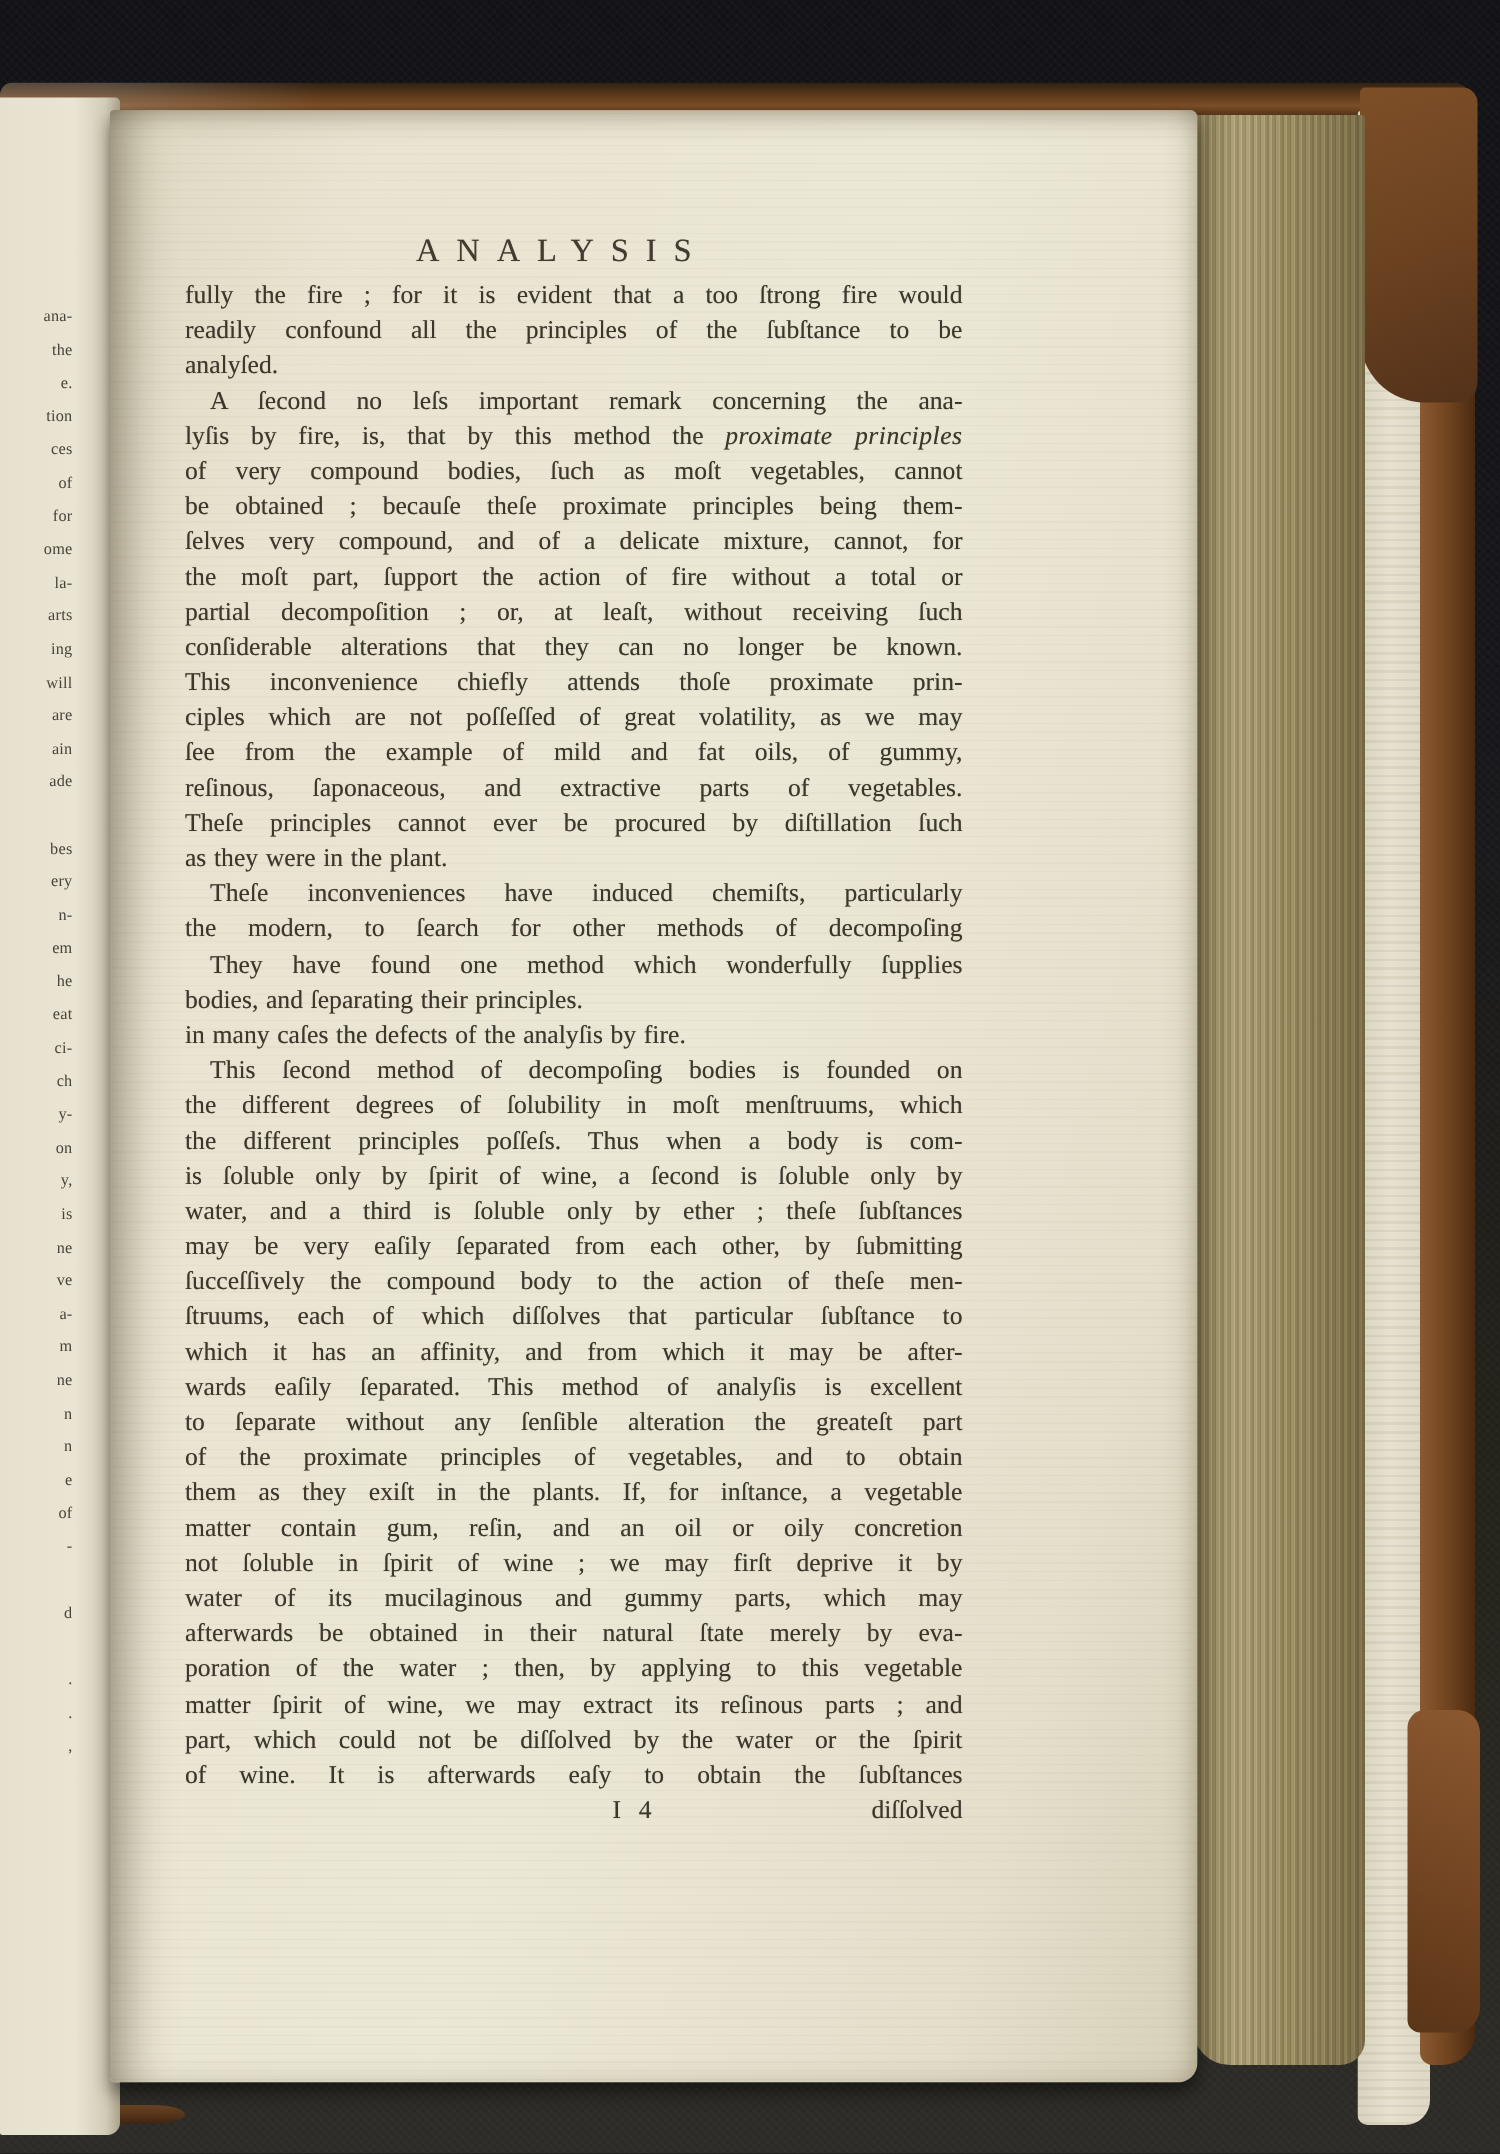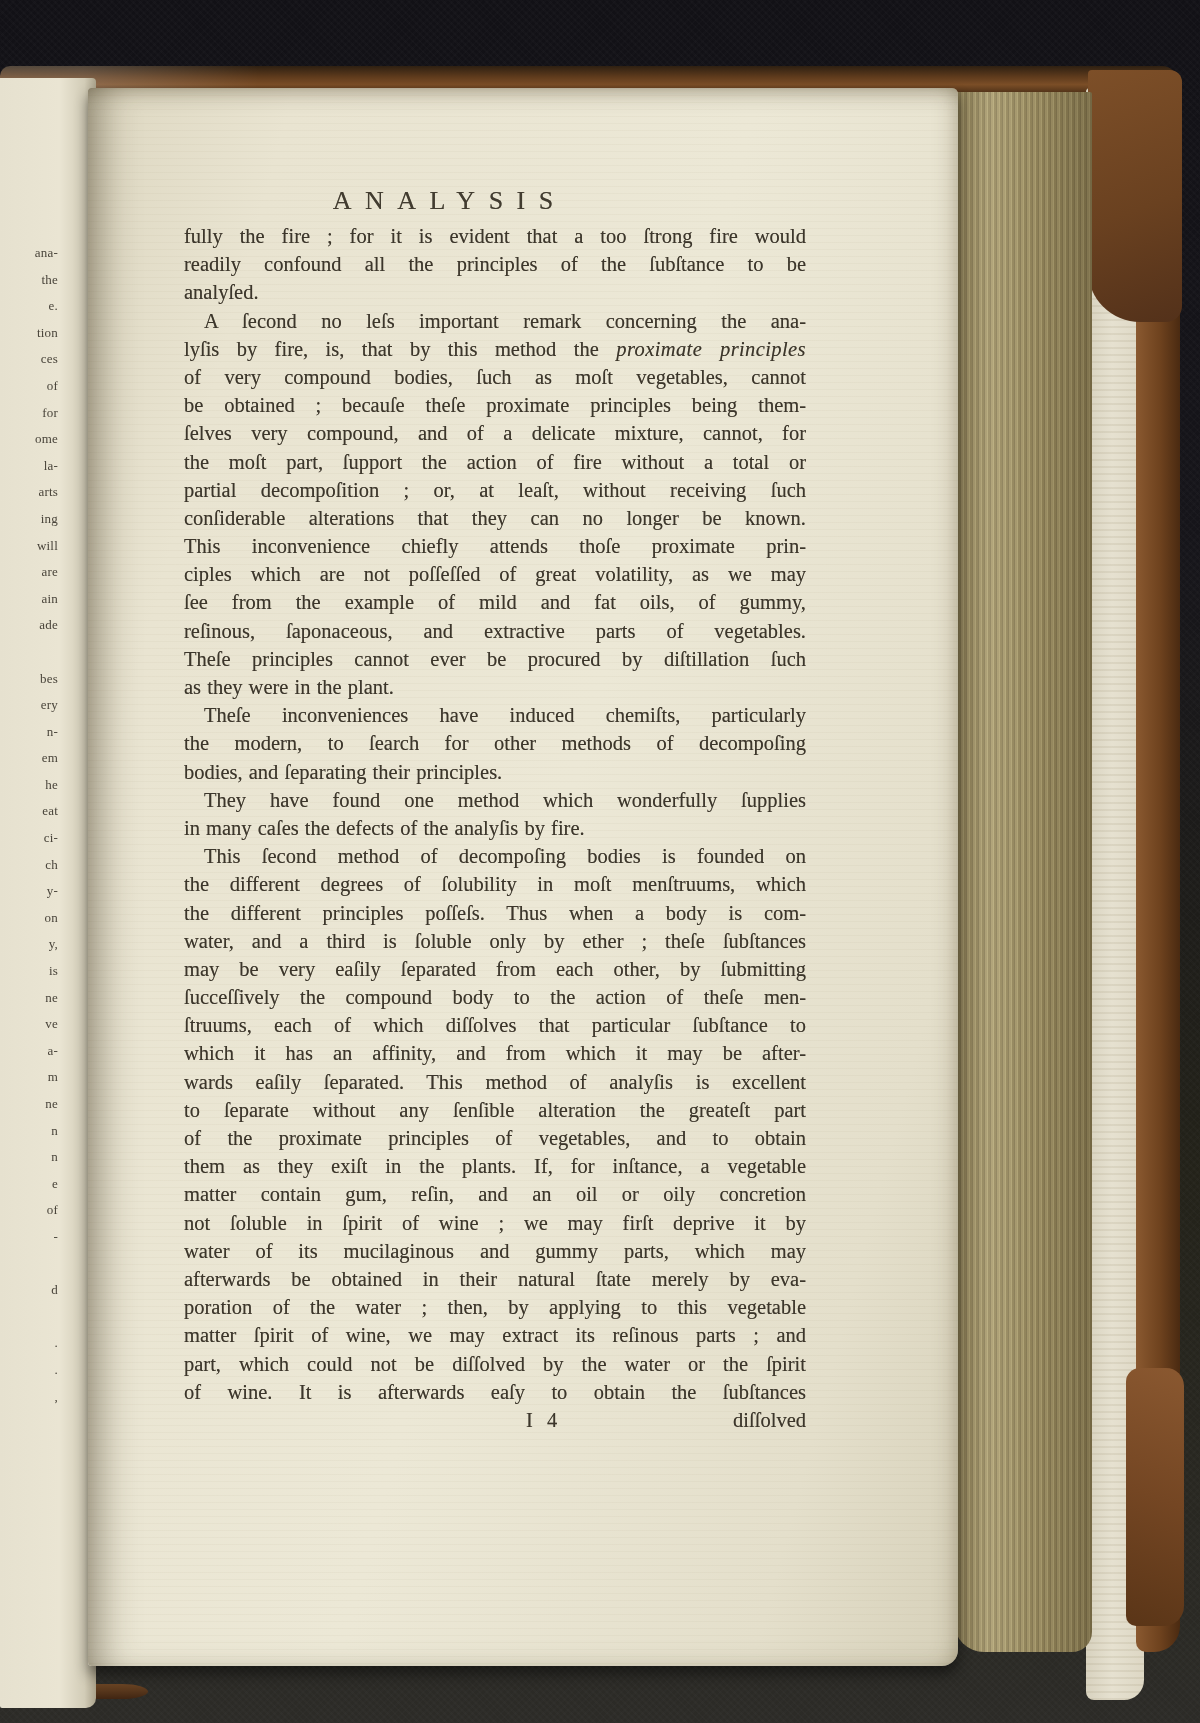--- a/index.html
+++ b/index.html
@@ -82,21 +82,20 @@
   .page-heading{
     position:absolute;left:44px;top:98px;width:622px;
     text-align:center;font-size:26px;letter-spacing:13.5px;text-indent:13.5px;
     color:#423c30;text-shadow:0 0 0.6px rgba(66,60,48,0.55);
   }
   .column{
     position:absolute;left:60px;top:134px;width:622px;
     font-size:20.5px;line-height:28.2px;color:#3c362b;
     text-shadow:0 0 0.6px rgba(60,54,43,0.5);
     word-spacing:1px;
-    margin-left:36px;
   }
   .tline{height:28.2px;text-align:justify;text-align-last:justify;white-space:normal;}
   .tline.pfinal{text-align-last:left;}
   .tline.indent{text-indent:20px;}
   .tline em{font-style:italic;letter-spacing:0.4px;}
   .sig-row{position:relative;height:28.2px;}
   .sig{position:absolute;left:342px;letter-spacing:4px;}
   .catch{position:absolute;right:0;}
 </style>
 </head>
@@ -174,26 +173,27 @@
           <div class="tline">partial decompoſition ; or, at leaſt, without receiving ſuch</div>
           <div class="tline">conſiderable alterations that they can no longer be known.</div>
           <div class="tline">This inconvenience chiefly attends thoſe proximate prin-</div>
           <div class="tline">ciples which are not poſſeſſed of great volatility, as we may</div>
           <div class="tline">ſee from the example of mild and fat oils, of gummy,</div>
           <div class="tline">reſinous, ſaponaceous, and extractive parts of vegetables.</div>
           <div class="tline">Theſe principles cannot ever be procured by diſtillation ſuch</div>
           <div class="tline pfinal">as they were in the plant.</div>
           <div class="tline indent">Theſe inconveniences have induced chemiſts, particularly</div>
           <div class="tline">the modern, to ſearch for other methods of decompoſing</div>
+          <div class="tline indent">They have found one method which wonderfully ſupplies</div>
           <div class="tline pfinal">bodies, and ſeparating their principles.</div>
-          <div class="tline indent">They have found one method which wonderfully ſupplies</div>
           <div class="tline pfinal">in many caſes the defects of the analyſis by fire.</div>
           <div class="tline indent">This ſecond method of decompoſing bodies is founded on</div>
           <div class="tline">the different degrees of ſolubility in moſt menſtruums, which</div>
           <div class="tline">the different principles poſſeſs.  Thus when a body is com-</div>
+          <div class="tline">is ſoluble only by ſpirit of wine, a ſecond is ſoluble only by</div>
           <div class="tline">water, and a third is ſoluble only by ether ; theſe ſubſtances</div>
           <div class="tline">may be very eaſily ſeparated from each other, by ſubmitting</div>
           <div class="tline">ſucceſſively the compound body to the action of theſe men-</div>
           <div class="tline">ſtruums, each of which diſſolves that particular ſubſtance to</div>
           <div class="tline">which it has an affinity, and from which it may be after-</div>
           <div class="tline">wards eaſily ſeparated.  This method of analyſis is excellent</div>
           <div class="tline">to ſeparate without any ſenſible alteration the greateſt part</div>
           <div class="tline">of the proximate principles of vegetables, and to obtain</div>
           <div class="tline">them as they exiſt in the plants.  If, for inſtance, a vegetable</div>
           <div class="tline">matter contain gum, reſin, and an oil or oily concretion</div>

